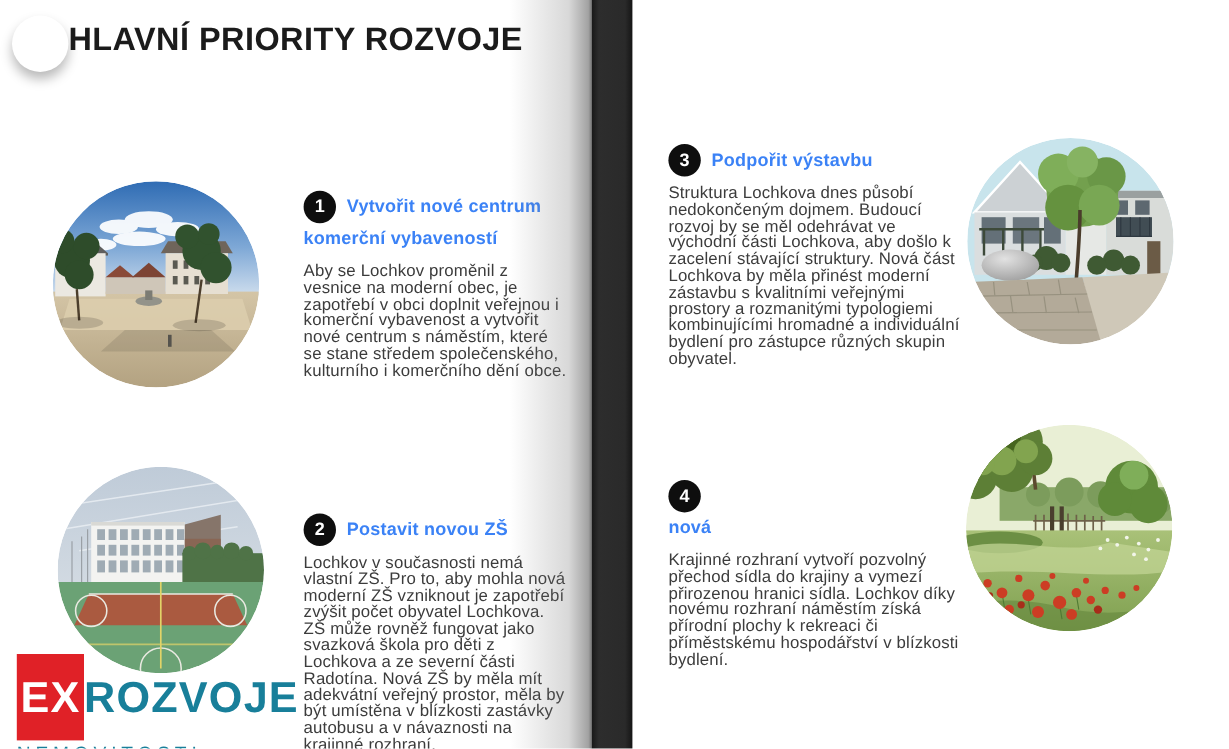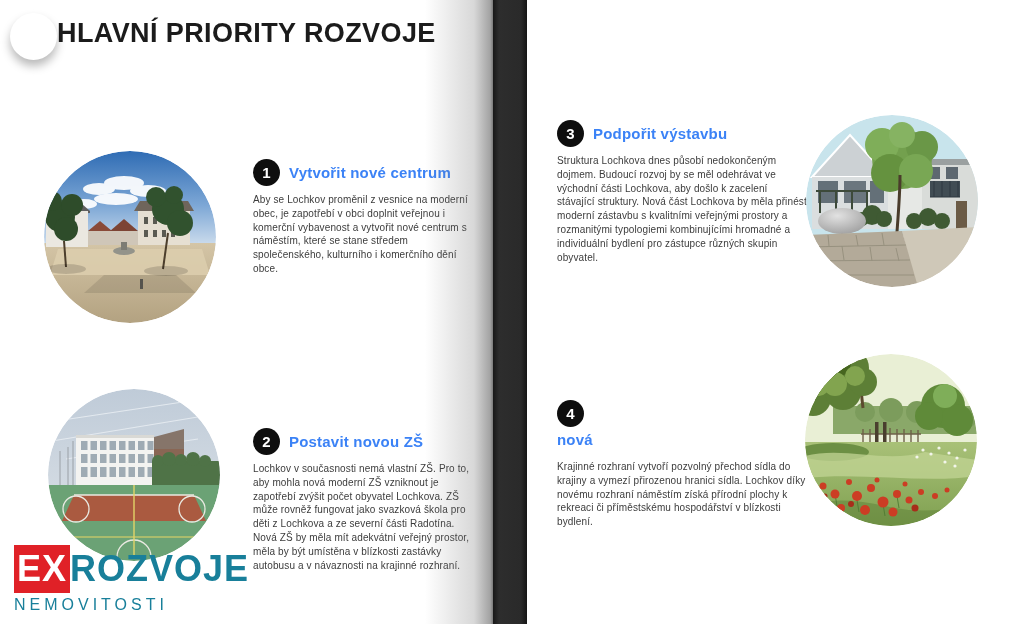--- a/index.html
+++ b/index.html
@@ -30,37 +30,37 @@
   
   .priority { position:absolute; color:#141414; }
   .p-head-row { display:flex; align-items:center; gap:9px; }
   .badge {
     width:27px; height:27px; border-radius:50%; background:#0e0e0e; color:#fff;
     font-weight:bold; font-size:15px; display:flex; align-items:center;
     justify-content:center; flex:0 0 27px;
   }
   .p-line { font-size:15px; font-weight:800; letter-spacing:.2px; line-height:26px; color:#3b82f6; }
   .p-body {
-    margin-top:7px; font-size:10px; line-height:13.8px; color:#3c3c3c;
+    margin-top:7px; font-size:14px; line-height:13.8px; color:#3c3c3c;
     letter-spacing:.12px; text-align:left;
   }
   #prio1 { left:253px; top:159px; width:221px; }
   #prio2 { left:253px; top:428px; width:221px; }
   #prio3 { left:557px; top:120px; width:250px; }
   #prio4 { left:557px; top:400px; width:250px; }
   
   .photo { position:absolute; width:172px; height:172px; border-radius:50%; overflow:hidden; z-index:1; }
   #photo1 { left:44px;  top:151px; }
   #photo2 { left:48px;  top:389px; }
   #photo3 { left:806px; top:115px; }
   #photo4 { left:805px; top:354px; }
   
   .watermark { position:absolute; left:14px; top:545px; z-index:6; line-height:1; }
   .wm-line1 { display:flex; align-items:center; font-weight:800; font-size:36px; letter-spacing:1px; }
-  .wm-box { background:#e02127; color:#fff; padding:6px 3px; display:inline-block; }
+  .wm-box { background:#e02127; color:#fff; padding:18px 3px; display:inline-block; }
   .wm-rest {}
   .wm-line2 { font-weight:400; font-size:16px; letter-spacing:4px; margin-top:4px; }
 </style>
 </head>
 <body>
 
 <div class="spread">
 
   <div class="title-circle"></div>
   <div class="page-title">HLAVNÍ PRIORITY ROZVOJE</div>
@@ -133,20 +133,21 @@
         <rect x="96" y="128" width="3" height="10" fill="#55534d"></rect>
       </g>
     </svg>
   </div>
 
   <div class="priority" id="prio1">
     <div class="p-head-row">
       <div class="badge">1</div>
       <div class="p-line">Vytvořit nové centrum</div>
     </div>
+    <div class="p-line">komerční vybaveností</div>
     <div class="p-body">Aby se Lochkov proměnil z vesnice na moderní obec, je zapotřebí v obci doplnit veřejnou i komerční vybavenost a vytvořit nové centrum s náměstím, které se stane středem společenského, kulturního i komerčního dění obce.</div>
   </div>
 
   <div class="photo" id="photo2">
     <svg width="172" height="172" viewBox="0 0 172 172">
       <defs>
         <clipPath id="cp2">
             <circle cx="86" cy="86" r="86"></circle>
           </clipPath>
         <linearGradient id="sky2" x1="0" y1="0" x2="0" y2="1">

